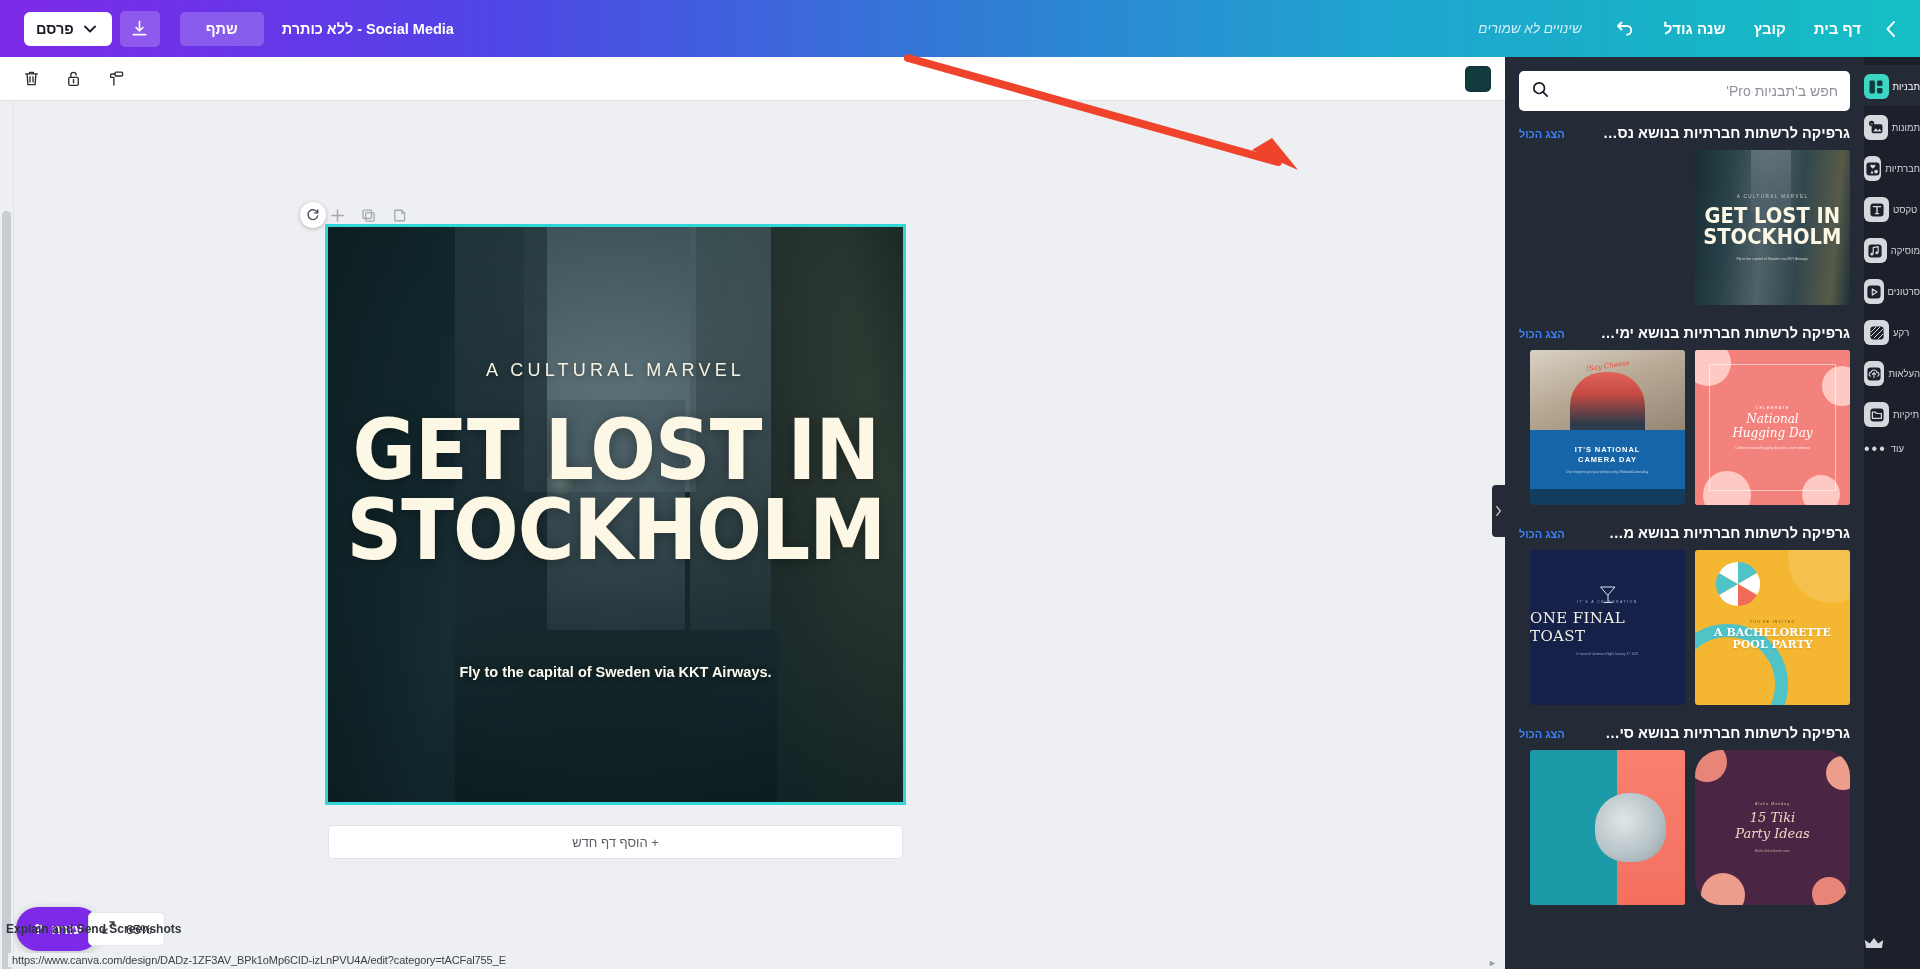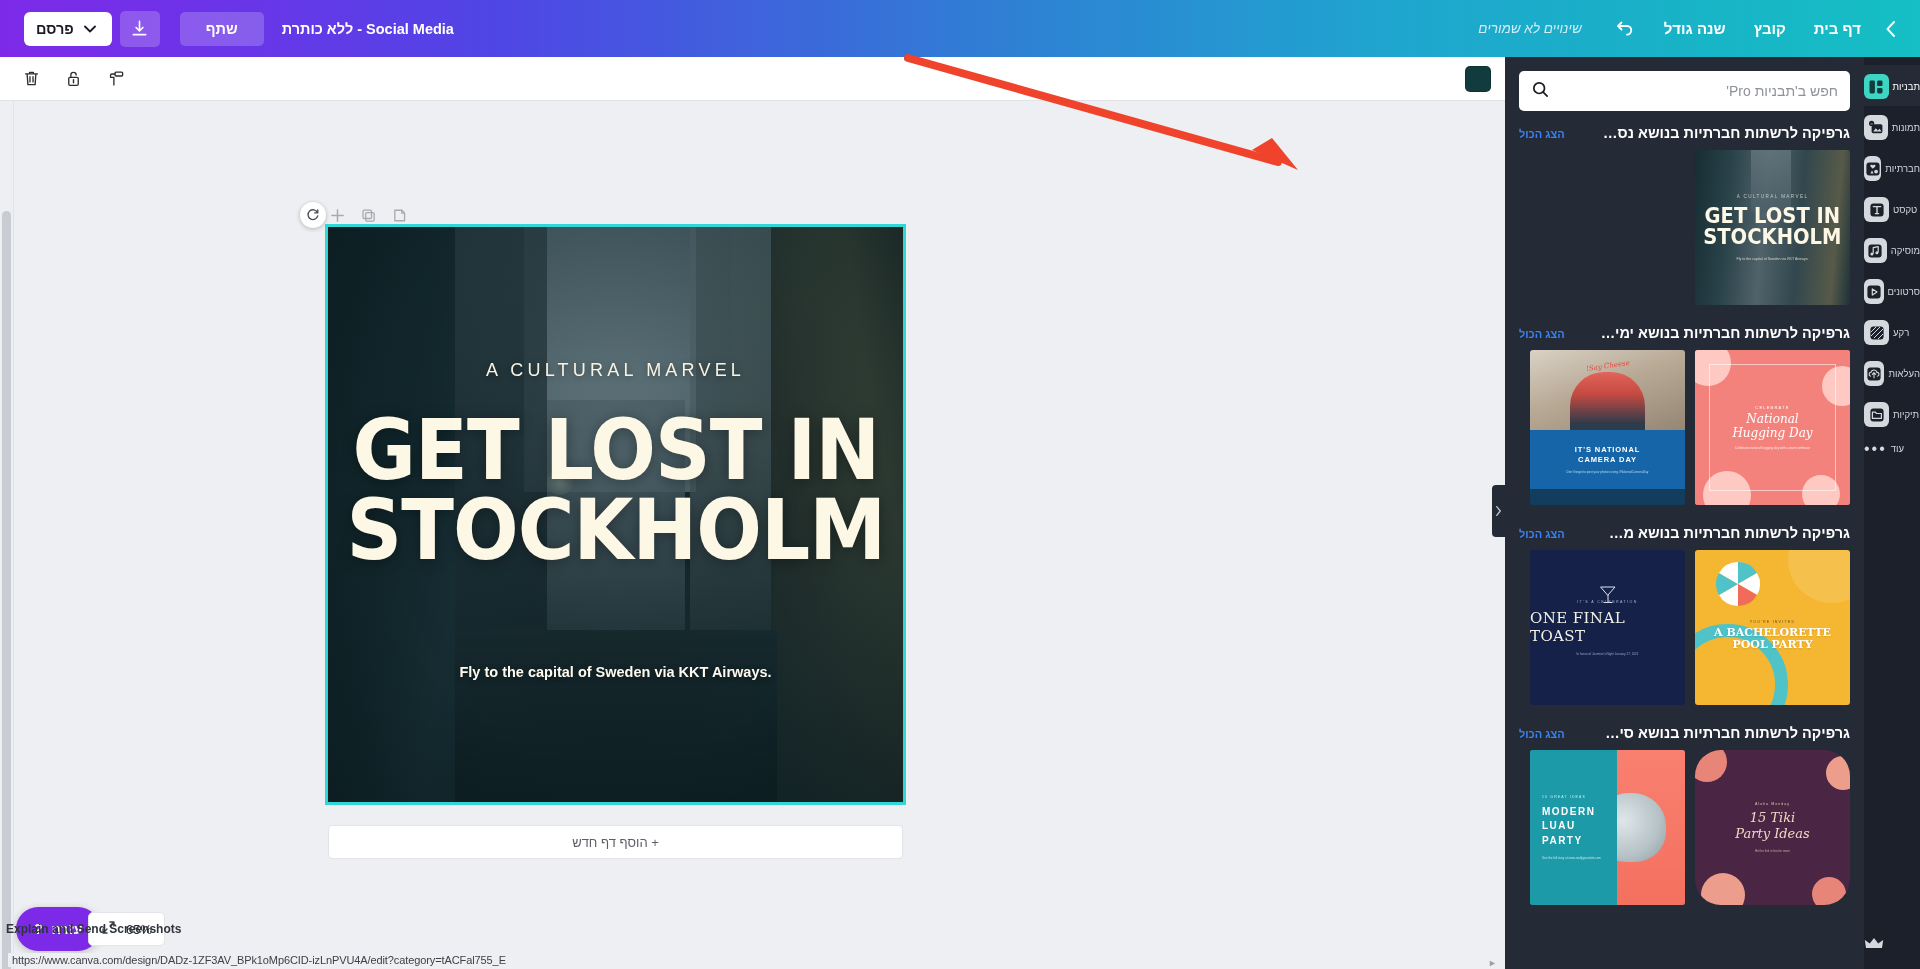--- a/index.html
+++ b/index.html
@@ -644,29 +644,20 @@
               <div class="t7-t">
                 <div>15 Tiki</div>
                 <div>Party Ideas</div>
               </div>
               <div class="t7-d">Hit the link in bio for more</div>
             </div>
           </div>
           <div class="thumb t8">
             <div class="t8-right"></div>
             <div class="t8-pine"></div>
-            <div class="t8-left">
-              <div class="t8-k">10 GREAT IDEAS</div>
-              <div class="t8-t">
-                <div>MODERN</div>
-                <div>LUAU</div>
-                <div>PARTY</div>
-              </div>
-              <div class="t8-d">See the full story at www.reallygreatsite.com</div>
-            </div>
           </div>
         </div>
       </div>
 
     </div>
   </div>
 
   <div class="panel-collapse">
     <svg width="7" height="12" viewBox="0 0 8 12">
         <path d="M2 1 6 6 2 11" stroke="#c3c8d0" stroke-width="1.5" fill="none" stroke-linecap="round" stroke-linejoin="round"></path>

